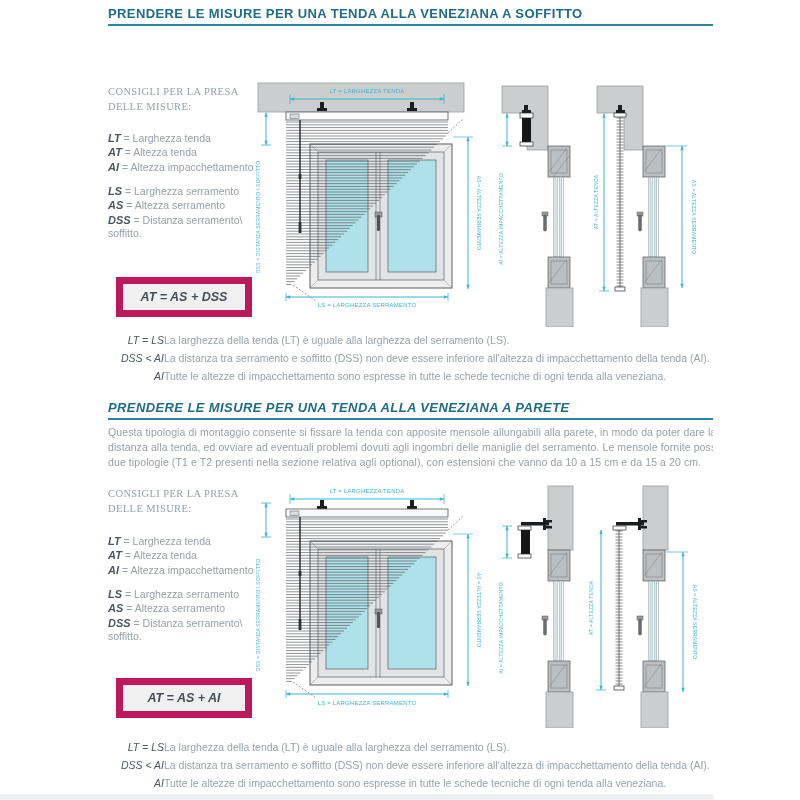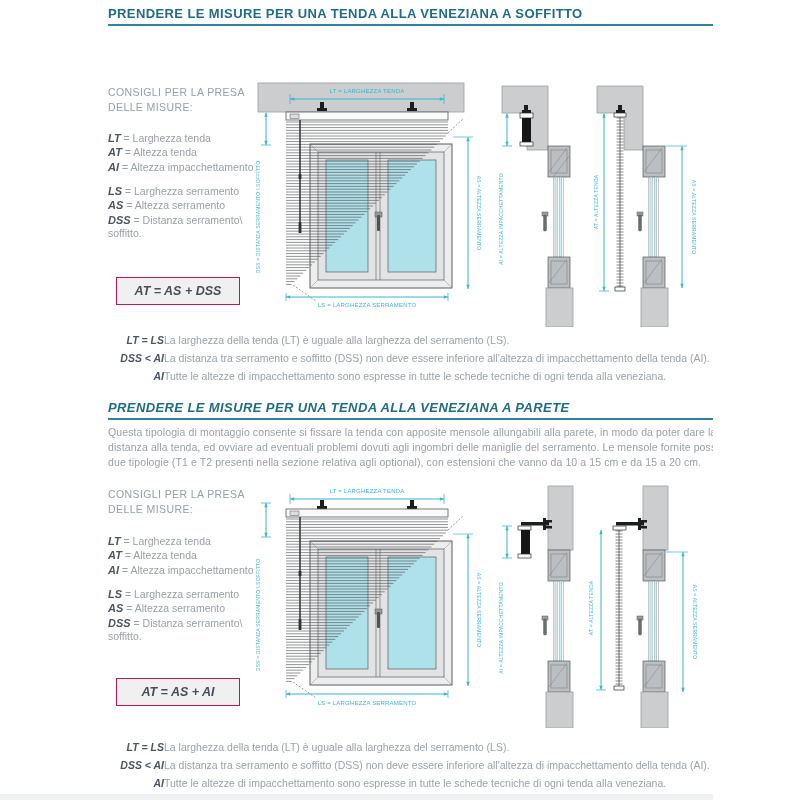--- a/index.html
+++ b/index.html
@@ -2,27 +2,27 @@
 <html><head>
 <meta charset="utf-8">
 <style>
   html,body{margin:0;padding:0;background:#fff;}
   .page{position:relative;width:713px;height:800px;background:#ffffff;overflow:hidden;
         font-family:"Liberation Sans", sans-serif;}
   .abs{position:absolute;}
   .sec-title{font-size:13px;font-weight:bold;color:#1f6c85;letter-spacing:.4px;}
   .sec-rule{height:2px;background:#2f83a0;}
   .intro{font-size:10.5px;color:#9aa0a8;line-height:1.45;letter-spacing:.1px;}
-  .advice{font-size:10.5px;color:#93a0aa;line-height:1.4;letter-spacing:.4px;}
+  .advice{font-size:10.5px;color:#93a0aa;line-height:1.4;letter-spacing:.4px;font-family:Liberation Serif, serif;}
   .leg{font-size:10.5px;color:#9aa0a8;line-height:1.28;}
   .leg b{font-style:italic;color:#4d5660;font-size:11px;text-align:right;}
-  .formula{border:1px solid #be185d;background:#f0f0f1;display:flex;align-items:center;
+  .formula{border:7px solid #be185d;background:#f0f0f1;display:flex;align-items:center;
            justify-content:center;font-size:12.5px;font-weight:bold;font-style:italic;color:#474e58;}
   .note-row{position:absolute;left:100px;width:694px;display:flex;}
-  .note-lab{width:64px;text-align:right;font-size:10.5px;font-weight:bold;font-style:italic;color:#4d5660;flex:none;}
+  .note-lab{width:64px;text-align:right;font-size:10.5px;font-weight:normal;font-style:italic;color:#4d5660;flex:none;}
   .note-txt{margin-left:0;font-size:10.5px;color:#9aa2aa;}
   .dim{fill:#3ab5d3;letter-spacing:.2px;}
   svg text{font-family:"Liberation Sans", sans-serif;}
   .bottom-band{background:#eef0f1;}
 </style>
 </head>
 <body>
 
 <div class="page">
 

